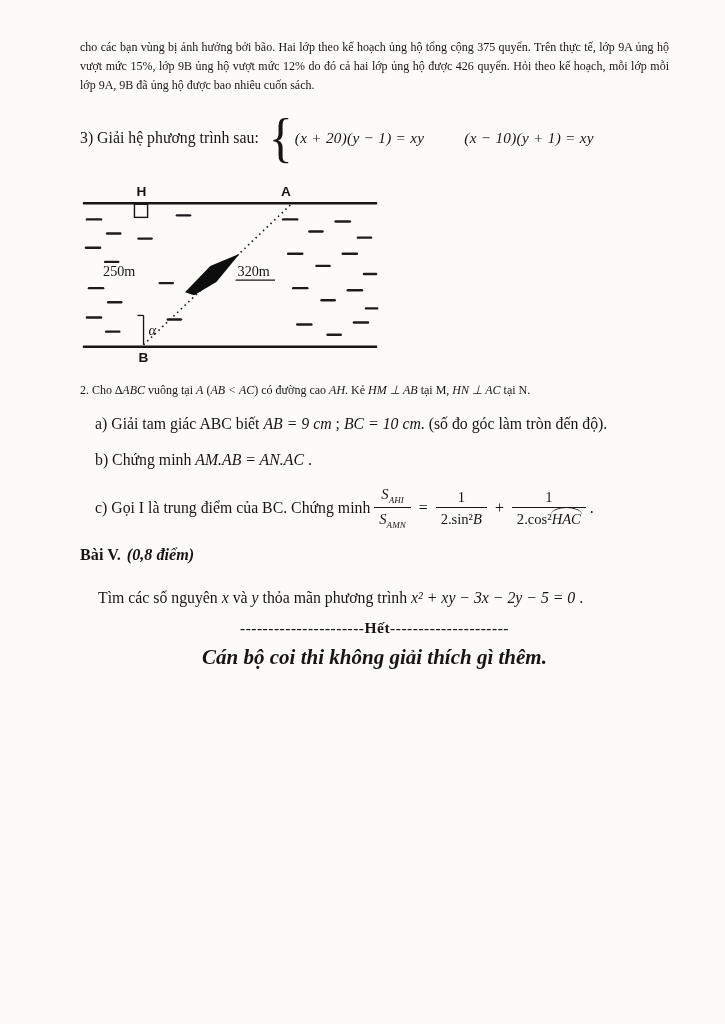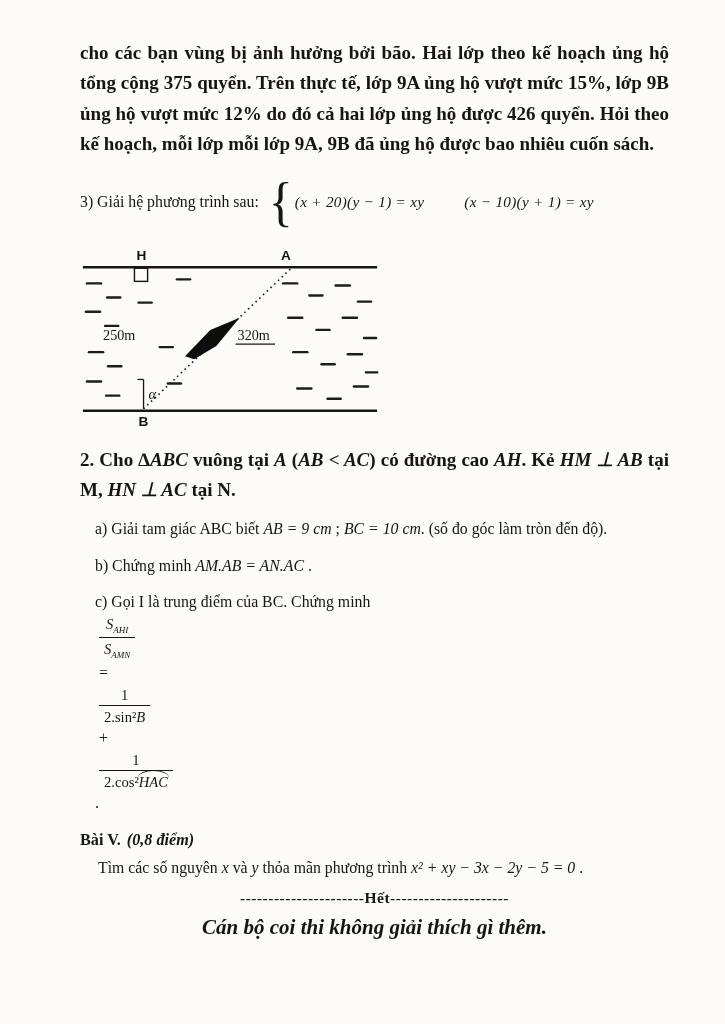--- a/index.html
+++ b/index.html
@@ -7,23 +7,22 @@
   body {
     width:725px; height:1024px;
     background:#fcfbf8;
     font-family:"Liberation Serif", serif;
     color:#171514;
     overflow:hidden;
   }
   .page { width:725px; height:1024px; padding:38px 56px 0 80px; }
 
   .para {
-    font-size:19px; line-height:1.6;
+    font-size:12px; line-height:1.6;
     text-align:justify;
-    font-weight:bold;
   }
   .rm { font-style:normal; }
   .it { font-style:italic; }
 
   
   .p3-row { display:flex; align-items:center; margin-top:17px;text-align:right; }
   .p3-label { font-size:15.8px; margin-right:10px; }
   .system { display:inline-flex; align-items:center; }
   .brace {
     font-size:50px; font-weight:300; line-height:1;
@@ -48,40 +47,40 @@
   .fig-label { font-family:"Liberation Sans", sans-serif; font-size:13.5px; font-weight:bold; fill:#141414; }
   .fig-meas { font-family:"Liberation Serif", serif; font-size:14px; fill:#141414; }
   .fig-alpha { font-family:"Liberation Serif", serif; font-style:italic; font-size:14.5px; fill:#141414; }
   .fig-under { stroke:#161616; stroke-width:1.3; }
   .fig-tick { stroke:#161616; stroke-width:1.3; }
   .boat { fill:#0d0d0d; }
 
   
   .q2 { margin-top:16px; }
   .part { margin-top:12px; margin-left:15px; font-size:15.8px; line-height:1.55; }
-  .part-c { display:flex; align-items:flex-start; flex-wrap:wrap;flex-direction:column; }
+  .part-c { display:flex; align-items:center; flex-wrap:wrap; }
 
   .frac {
     display:inline-block; vertical-align:middle; text-align:center;
     font-size:14.6px; line-height:1.25; margin:0 4px;
   }
   .frac .num { display:block; border-bottom:1.3px solid #171717; padding:0 5px 1px; }
   .frac .den { display:block; padding:2px 5px 0; }
   .frac sub { font-size:0.62em; font-style:italic; }
   .mvar { font-style:italic; }
   .op { margin:0 4px; }
 
   .hat { position:relative; font-style:italic; display:inline-block; }
   .hat::before {
     content:""; position:absolute; left:-1px; right:-1px; top:-3px; height:7px;
     border-top:1.6px solid #171717;
     border-radius:50% 50% 0 0 / 100% 100% 0 0;
   }
 
-  .v-line { margin-top:9px; margin-left:18px; font-size:15.8px; }
+  .v-line { margin-top:24px; margin-left:18px; font-size:15.8px; }
 
   .het {
     text-align:center; font-weight:bold; font-size:15.5px;
     margin-top:12px; letter-spacing:0.5px;
   }
   .endnote {
     text-align:center; font-style:italic; font-weight:bold;
     font-size:21px; margin-top:8px;
   }
 </style>

